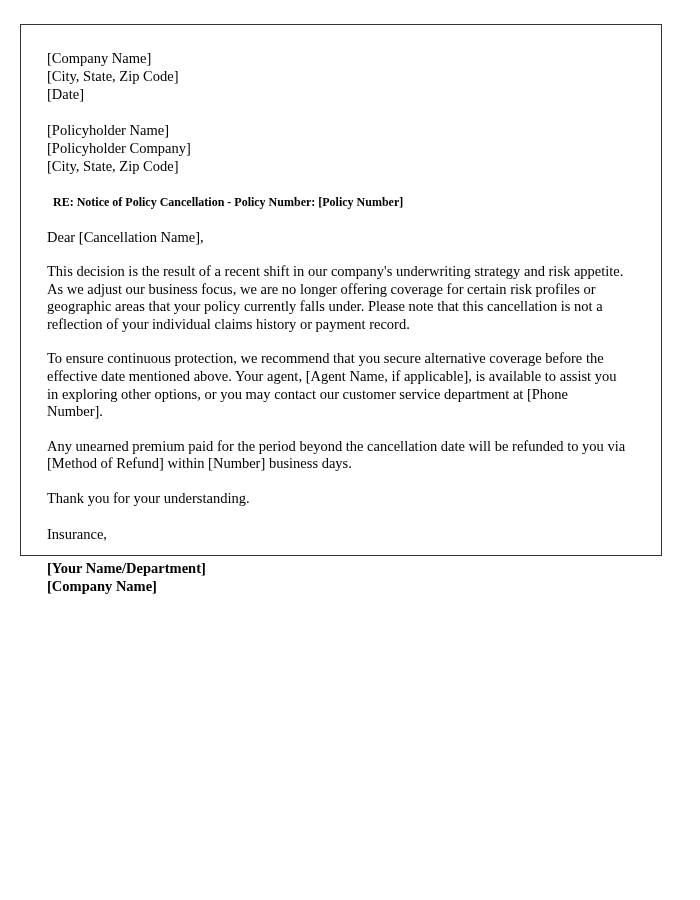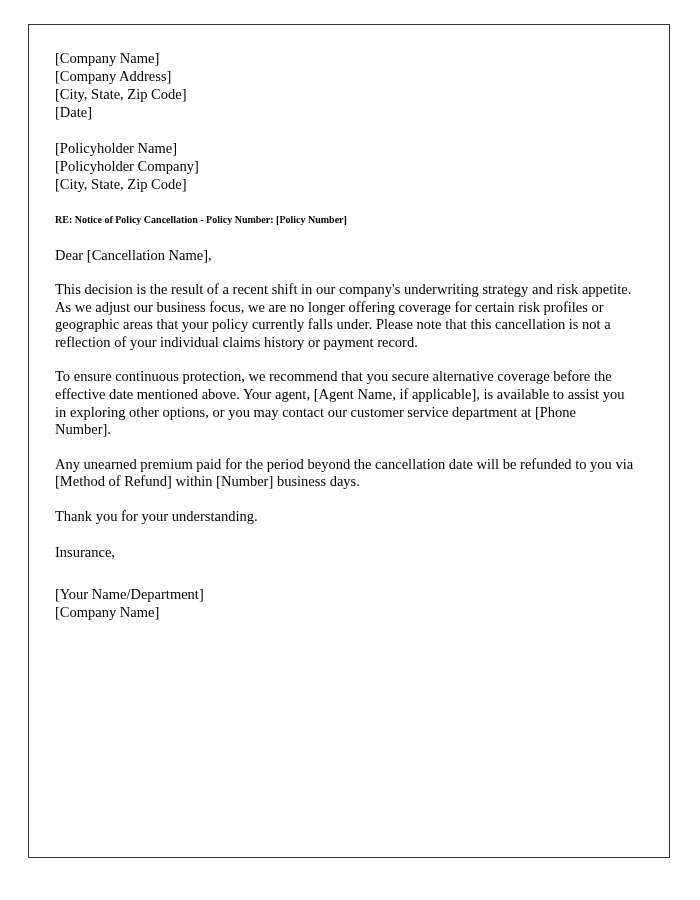--- a/index.html
+++ b/index.html
@@ -9,80 +9,80 @@
   body {
     width: 700px;
     height: 900px;
     background: #ffffff;
     font-family: "Liberation Serif", "DejaVu Serif", serif;
     color: #000000;
     overflow: hidden;
   }
   .page {
     position: absolute;
-    left: 28px;
+    left: 20px;
     top: 24px;
     width: 642px;
-    height: 834px;
+    height: 532px;
     border: 1.5px solid #333333;
     box-sizing: border-box;
     background: #ffffff;
   }
   .letter {
     padding: 24px 26px 0 26px;
   }
   .addr-block {
     margin: 0 0 18px 0;
   }
   .addr-line {
     font-size: 14.5px;
     line-height: 18px;
     white-space: nowrap;
   }
   .subject {
-    font-size: 10px;
+    font-size: 12px;
     line-height: 18px;
     font-weight: bold;
-    margin: 17px 0 0 0;
+    margin: 17px 0 0 6px;
   }
   .salutation {
     font-size: 14.5px;
     line-height: 18px;
     margin: 17px 0 0 0;
   }
   .para {
     font-size: 14.5px;
     line-height: 17.6px;
     margin: 17px 0 0 0;
     text-align: left;
     max-width: 580px;
   }
   .closing {
     font-size: 14.5px;
     line-height: 18px;
     margin: 17px 0 0 0;
   }
   .sign-block {
-    margin: 24px 0 0 0;
+    margin: 16px 0 0 0;
+    font-weight: bold;
   }
   .sign-line {
     font-size: 14.5px;
     line-height: 18px;
     white-space: nowrap;
   }
 </style>
 </head>
 <body>
 
 <div class="page">
   <div class="letter">
 
     <div class="addr-block">
       <div class="addr-line">[Company Name]</div>
-      <div class="addr-line">[Company Address]</div>
       <div class="addr-line">[City, State, Zip Code]</div>
       <div class="addr-line">[Date]</div>
     </div>
 
     <div class="addr-block">
       <div class="addr-line">[Policyholder Name]</div>
       <div class="addr-line">[Policyholder Company]</div>
       <div class="addr-line">[City, State, Zip Code]</div>
     </div>
 

